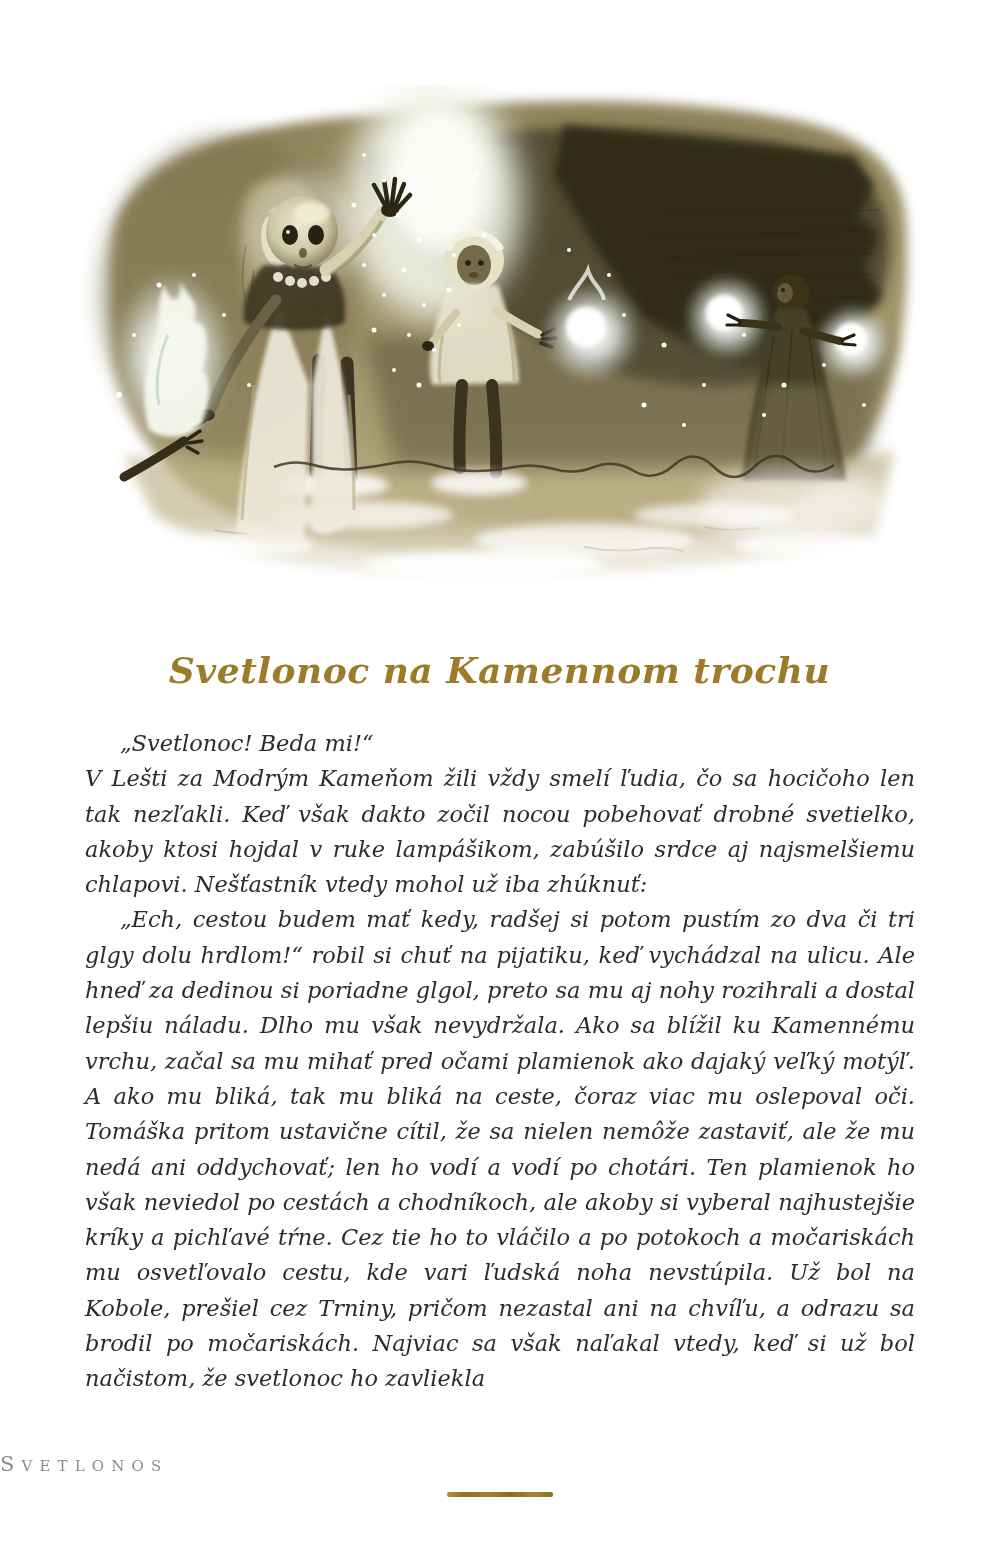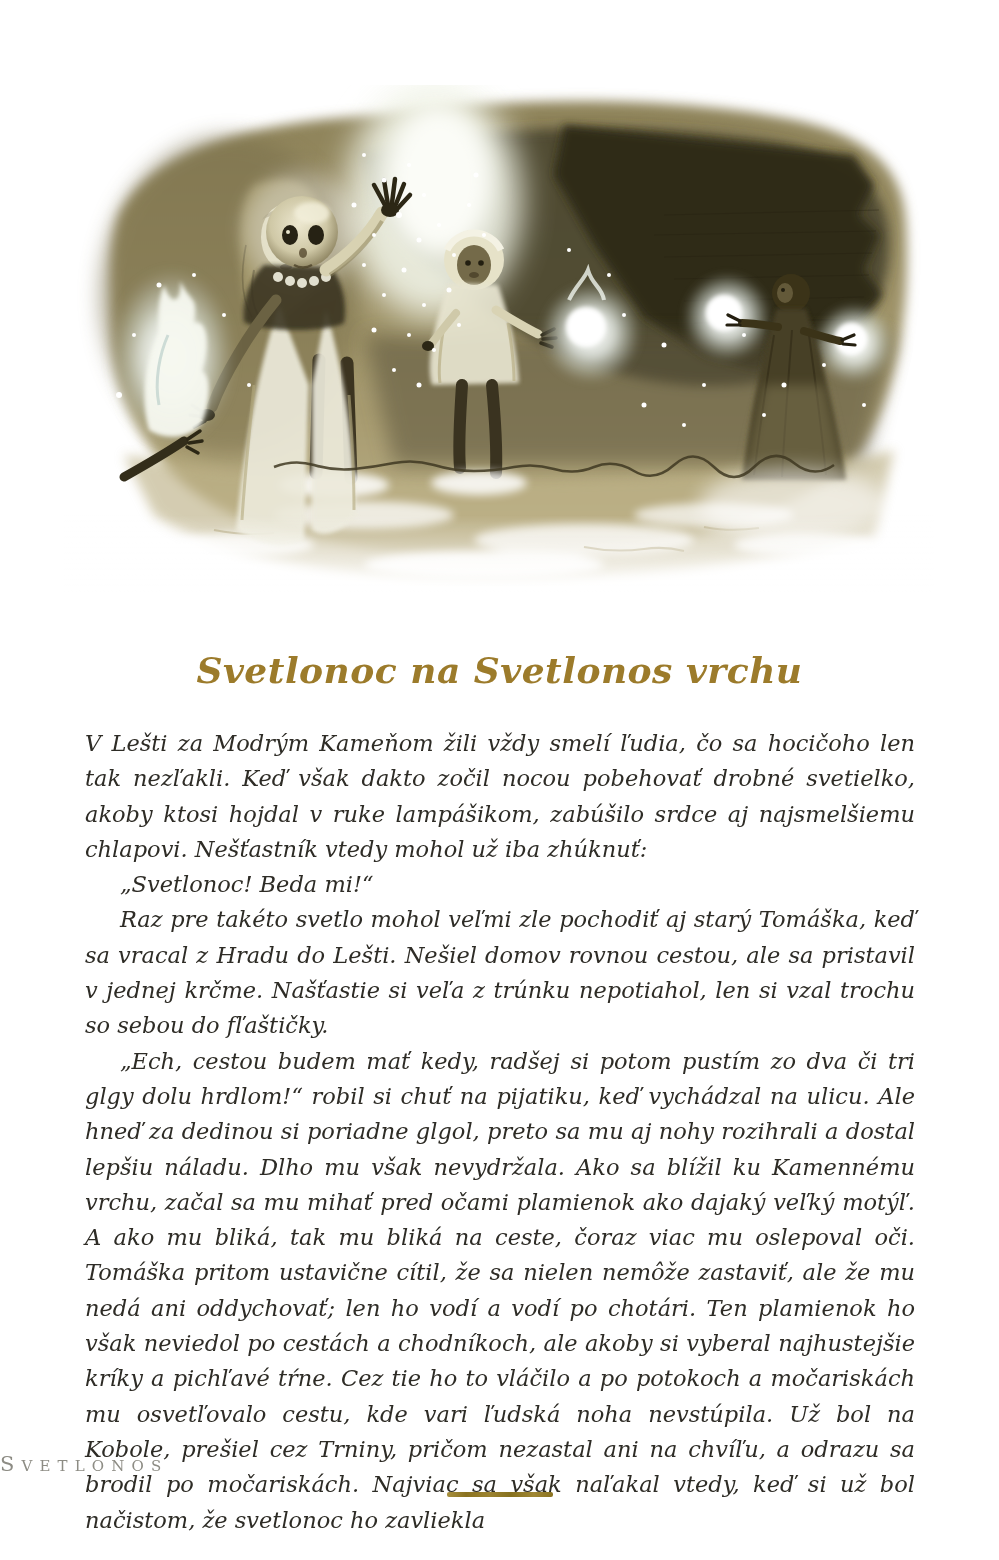--- a/index.html
+++ b/index.html
@@ -293,25 +293,24 @@
         <circle cx="55" cy="310" r="3"></circle>
           <circle cx="160" cy="230" r="2"></circle>
           <circle cx="40" cy="370" r="2.5"></circle>
         <circle cx="185" cy="300" r="2"></circle>
       </g>
 
       <rect x="0" y="430" width="870" height="80" fill="url(#fadeWhite)"></rect>
     </svg>
   </figure>
 
-  <h1 class="chapter-title">Svetlonoc na Svetlonos vrchu</h1>
+  <h1 class="chapter-title">Svetlonoc na Kamennom trochu</h1>
 
   <div class="story">
+      <p class="para indent">„Svetlonoc! Beda mi!“</p>
       <p class="para">V Lešti za Modrým Kameňom žili vždy smelí ľudia, čo sa hocičoho len tak nezľakli. Keď však dakto zočil nocou pobehovať drobné svetielko, akoby ktosi hojdal v ruke lampášikom, zabúšilo srdce aj najsmelšiemu chlapovi. Nešťastník vtedy mohol už iba zhúknuť:</p>
-      <p class="para indent">„Svetlonoc! Beda mi!“</p>
-      <p class="para indent">Raz pre takéto svetlo mohol veľmi zle pochodiť aj starý Tomáška, keď sa vracal z Hradu do Lešti. Nešiel domov rovnou cestou, ale sa pristavil v jednej krčme. Našťastie si veľa z trúnku nepotiahol, len si vzal trochu so sebou do fľaštičky.</p>
       <p class="para indent">„Ech, cestou budem mať kedy, radšej si potom pustím zo dva či tri glgy dolu hrdlom!“ robil si chuť na pijatiku, keď vychádzal na ulicu. Ale hneď za dedinou si poriadne glgol, preto sa mu aj nohy rozihrali a dostal lepšiu náladu. Dlho mu však nevydržala. Ako sa blížil ku Kamennému vrchu, začal sa mu mihať pred očami plamienok ako dajaký veľký motýľ. A ako mu bliká, tak mu bliká na ceste, čoraz viac mu oslepoval oči. Tomáška pritom ustavične cítil, že sa nielen nemôže zastaviť, ale že mu nedá ani oddychovať; len ho vodí a vodí po chotári. Ten plamienok ho však neviedol po cestách a chodníkoch, ale akoby si vyberal najhustejšie kríky a pichľavé tŕne. Cez tie ho to vláčilo a po potokoch a močariskách mu osvetľovalo cestu, kde vari ľudská noha nevstúpila. Už bol na Kobole, prešiel cez Trniny, pričom nezastal ani na chvíľu, a odrazu sa brodil po močariskách. Najviac sa však naľakal vtedy, keď si už bol načistom, že svetlonoc ho zavliekla</p>
     </div>
 
   <div class="running-footer">Svetlonos</div>
   <div class="footer-rule"></div>
 
 </div>
 
 </body></html>

